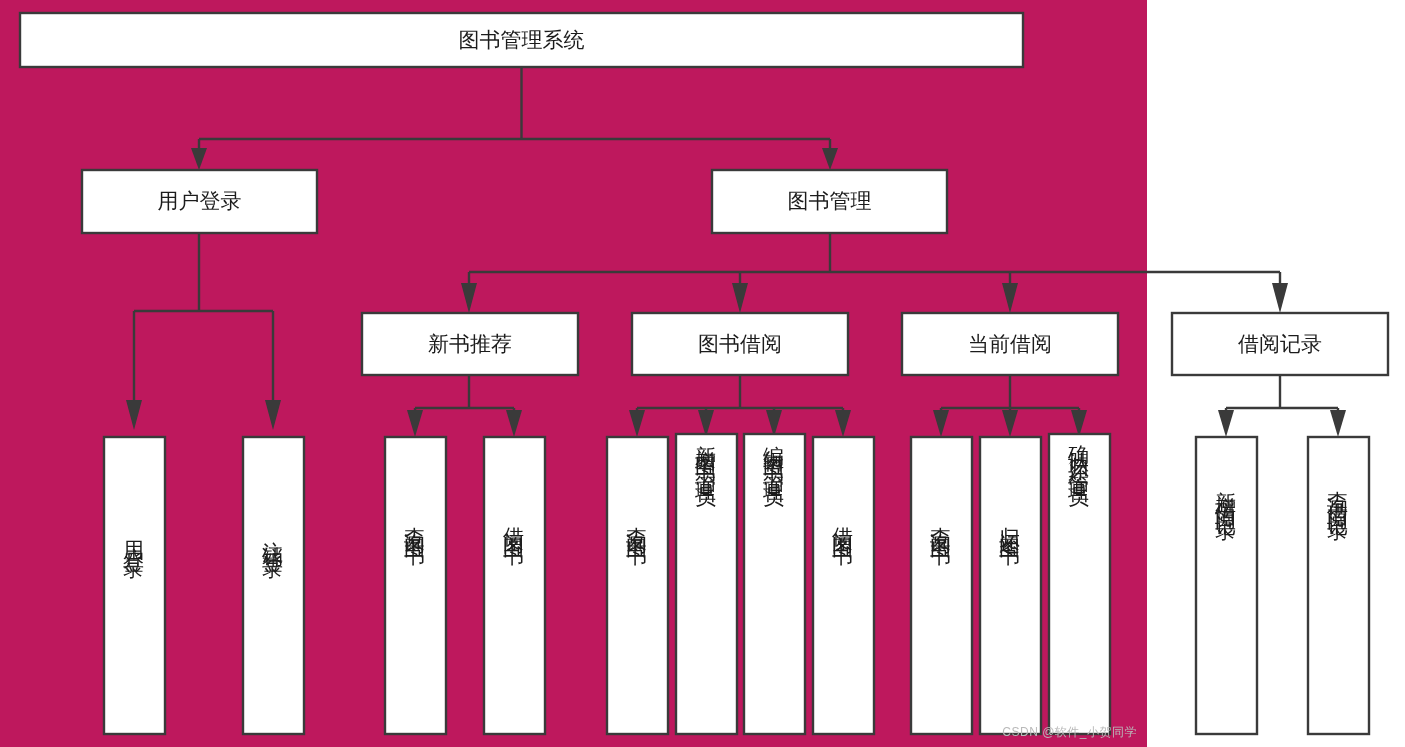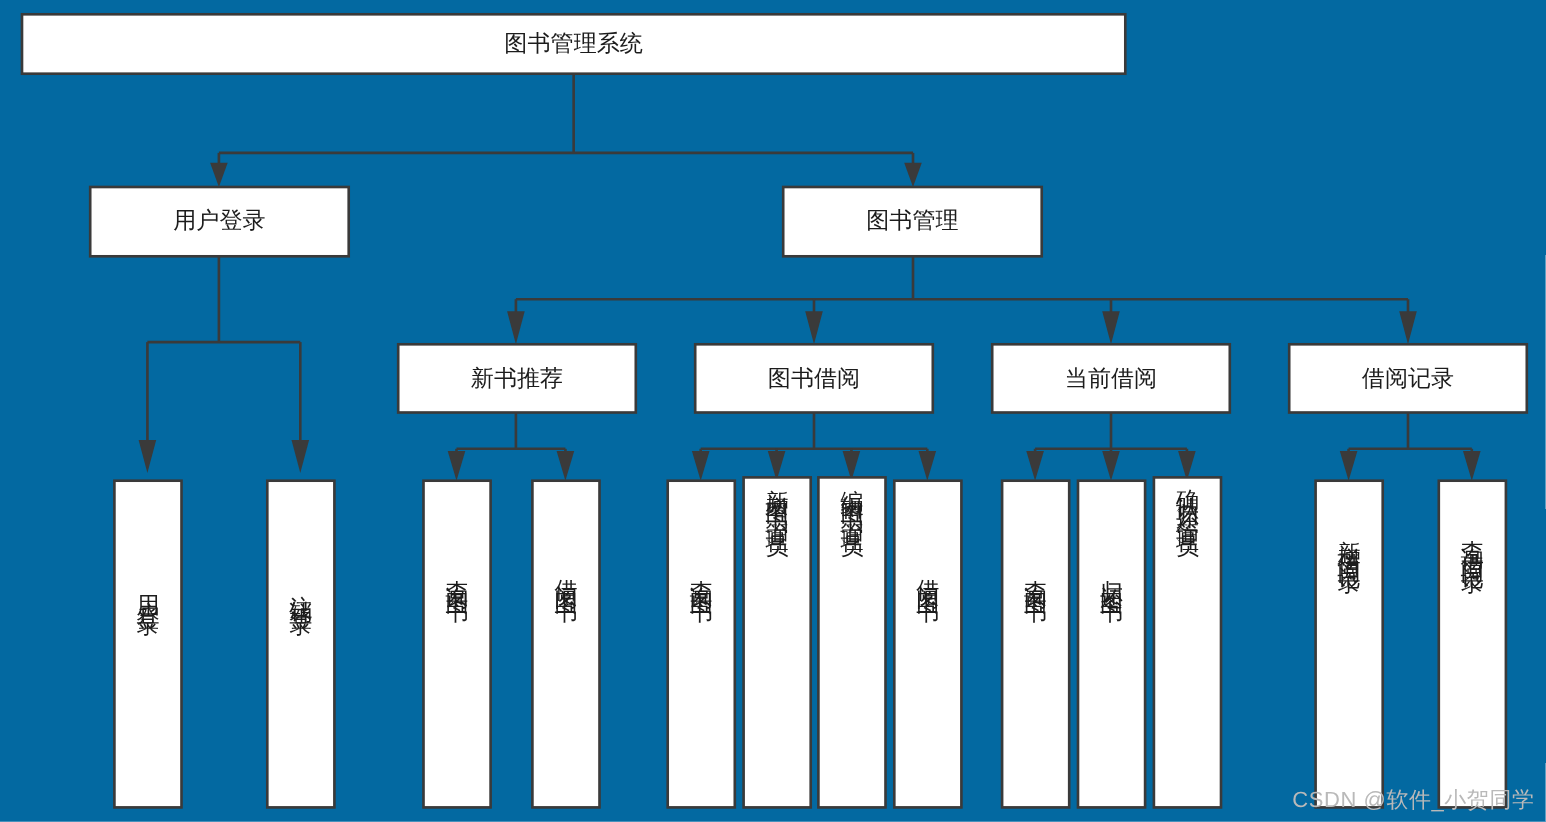--- a/index.html
+++ b/index.html
@@ -8,23 +8,23 @@
     background: #ffffff;
   }
   body {
     width: 1405px;
     height: 747px;
     font-family: "Liberation Sans", "DejaVu Sans", sans-serif;
     overflow: hidden;
   }
   #diagram-root {
     position: relative;
-    width: 1405px;
+    width: 1147px;
     height: 747px;
-    background: #0369a1;
+    background: #be185d;
   }
   svg#flow {
     position: absolute;
     top: 0;
     left: 0;
     width: 1405px;
     height: 747px;
     display: block;
   }
   .node-box {
@@ -54,21 +54,21 @@
     font-family: "Liberation Sans", "DejaVu Sans", sans-serif;
     font-size: 21px;
     fill: #1c1c1c;
     text-anchor: middle;
   }
   .watermark {
     position: absolute;
     right: 10px;
     bottom: 6px;
     font-family: "Liberation Sans", "DejaVu Sans", sans-serif;
-    font-size: 20px;
+    font-size: 12px;
     color: #b9b9b9;
     letter-spacing: 0.5px;
     white-space: nowrap;
     user-select: none;
   }
 </style>
 </head>
 <body>
 
 <div id="diagram-root">

